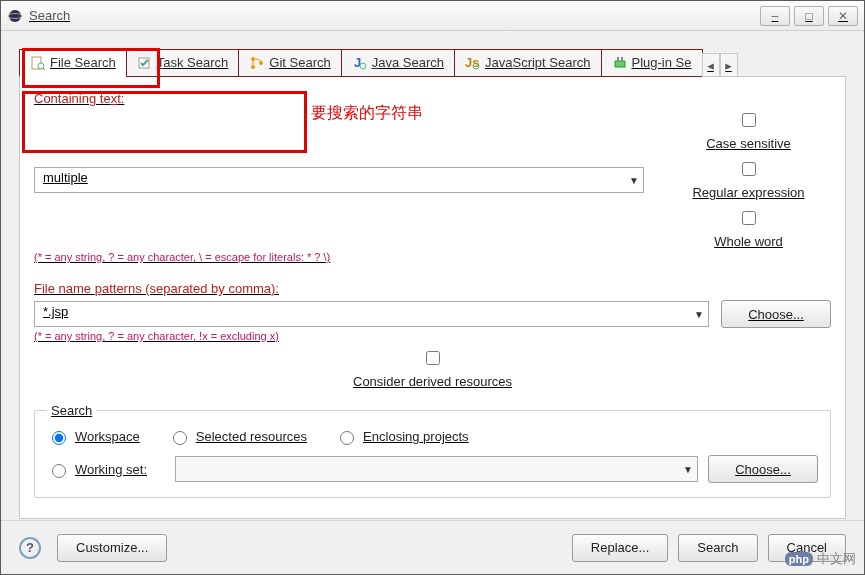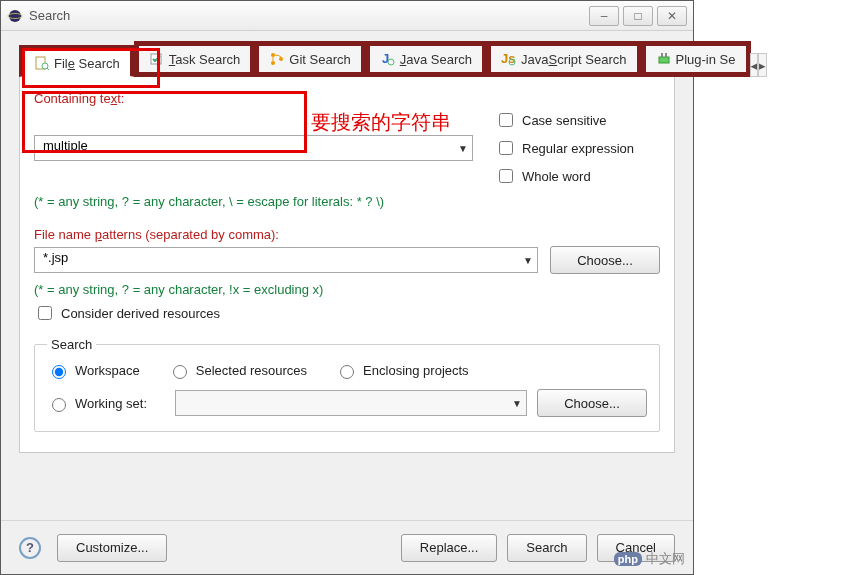--- a/index.html
+++ b/index.html
@@ -1,44 +1,44 @@
 <!DOCTYPE html>
 <html><head>
 <meta charset="utf-8">
 <style>
   * { box-sizing: border-box; font-family: "Segoe UI", Tahoma, sans-serif; font-size: 13px; }
   body { margin: 0; background: #fff; width: 865px; height: 575px; overflow: hidden; }
-  .window { border: 1px solid #5a5a5a; background: #f0f0f0; width: 694px; height: 575px; position: relative; }
+  .window { border: 1px solid #5a5a5a; background: #f0f0f0; width: 865px; height: 575px; position: relative; text-decoration: underline; }
   .titlebar { height: 30px; background: linear-gradient(#fdfdfd,#ececec); border-bottom: 1px solid #d0d0d0; display: flex; align-items: center; padding: 0 6px; }
   .titlebar .eclipse-icon { width: 16px; height: 16px; margin-right: 6px; }
   .title-text { flex: 1; color: #555; }
   .win-btns { display: flex; gap: 4px; }
   .win-btn { width: 30px; height: 20px; border: 1px solid #b0b0b0; border-radius: 2px; background: linear-gradient(#fafafa,#e5e5e5); display: flex; align-items: center; justify-content: center; color: #666; font-size: 12px; }
   .content { padding: 16px 18px 14px 18px; }
   .tabs { display: flex; align-items: flex-end; height: 30px; position: relative; border-bottom: 1px solid #c9c9c9; }
-  .tab { display: flex; align-items: flex-end; gap: 4px; padding: 5px 10px; border: 5px solid #7f1d1d; background: #f5f5f5; margin-right: -1px; color: #333; white-space: nowrap; position: relative; top: 1px; }
+  .tab { display: flex; align-items: flex-start; gap: 4px; padding: 5px 10px; border: 1px solid #7f1d1d; background: #f5f5f5; margin-right: -1px; color: #333; white-space: nowrap; position: relative; top: 1px; }
   .tab.active { background: #fff; border-bottom: 1px solid #fff; }
   .tab .mnemonic { text-decoration: underline; }
   .tab-icon { width: 16px; height: 16px; display: inline-block; }
   .tab-arrow { width: 18px; height: 24px; border: 1px solid #c9c9c9; background: #f5f5f5; display:flex; align-items:center; justify-content:center; position:relative; top:1px; color:#555; }
   .hl-box { position: absolute; border: 3px solid #e30000; z-index: 20; pointer-events: none; }
   .hl-tab { top: 47px; left: 21px; width: 138px; height: 40px; }
   .hl-text { top: 90px; left: 21px; width: 285px; height: 62px; }
-  .red-note { position: absolute; top: 108px; left: 310px; color: #e30000; font-size: 20px; font-family: "Microsoft YaHei","SimSun",sans-serif; z-index: 21; pointer-events:none; }
+  .red-note { position: absolute; top: 102px; left: 310px; color: #e30000; font-size: 16px; font-family: "Microsoft YaHei","SimSun",sans-serif; z-index: 21; pointer-events:none; }
   .panel { background: #fff; border: 1px solid #c9c9c9; border-top: none; padding: 14px 14px 20px 14px; }
   .label { color: #b91c1c; margin-bottom: 4px; display: block; }
   .label .mnemonic { text-decoration: underline; }
   .field-row { display: flex; align-items: center; gap: 12px; }
   .combo { flex: 1; height: 26px; border: 1px solid #a9a9a9; background: #fff; display: flex; align-items: flex-end; padding: 6px 6px; position: relative; }
   .combo input { border: none; outline: none; width: 100%; font-size: 13px; background: transparent; }
   .combo .drop { position: absolute; right: 4px; top: 50%; transform: translateY(-50%); color: #333; font-size: 10px; }
   .side-checks { width: 165px; display: flex; flex-direction: column; gap: 8px; margin-left: 10px; }
-  .chk { display: flex; align-items: center; gap: 6px; color: #222; }
+  .chk { display: flex; align-items: center; gap: 6px; color: #222; flex-direction: column; }
   .chk input { width: 14px; height: 14px; }
-  .hint { color: #15803d; margin-top: 8px; font-size: 13px; }
+  .hint { color: #be185d; margin-top: 2px; font-size: 11px; }
   .gap { height: 18px; }
   .btn { height: 28px; padding: 12px 18px; border: 1px solid #9a9a9a; border-radius: 3px; background: linear-gradient(#fdfdfd,#e4e4e4); color: #222; display:inline-flex; align-items:center; justify-content:center; }
   fieldset.scope { border: 1px solid #cfcfcf; border-radius: 2px; margin: 14px 0 0 0; padding: 10px 12px 14px 12px; }
   fieldset.scope legend { padding: 0 4px; color: #222; }
   .radios { display: flex; gap: 28px; align-items: center; margin-bottom: 10px; }
   .radio { display: flex; align-items: center; gap: 6px; color: #222; }
   .radio input { width: 14px; height: 14px; }
   .ws-row { display: flex; align-items: center; gap: 10px; }
   .ws-row .combo { flex: 1; background: #f7f7f7; }
   .footer { position: absolute; left: 0; right: 0; bottom: 0; height: 54px; background: #f0f0f0; border-top: 1px solid #d6d6d6; display: flex; align-items: center; padding: 0 18px; gap: 10px; }

